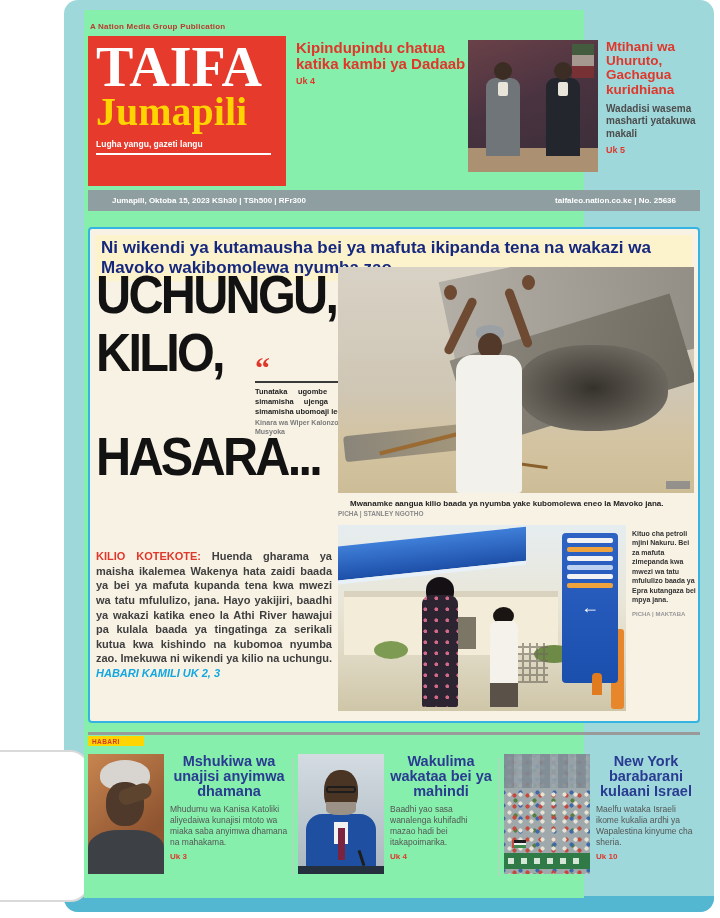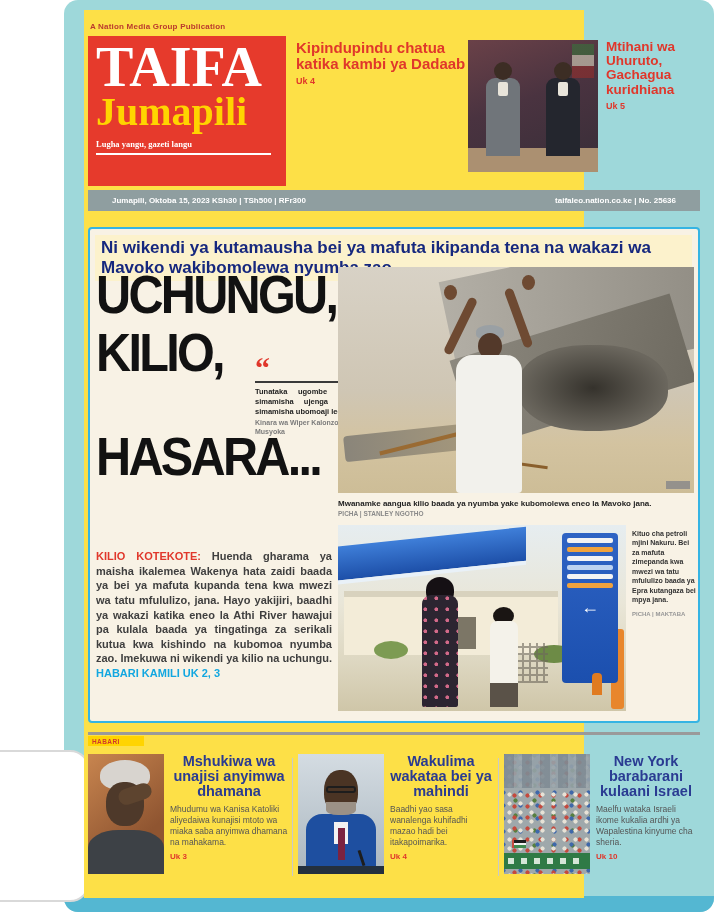--- a/index.html
+++ b/index.html
@@ -8,28 +8,28 @@
     font-family:"Liberation Sans",sans-serif;overflow:hidden;
   }
   .abs{position:absolute;}
 
   
   .frame{left:64px;top:0;width:650px;height:912px;background:#9ed8da;border-radius:14px;z-index:1;}
   .frame-bottom{left:64px;top:896px;width:650px;height:16px;background:#54b7d2;border-radius:0 0 14px 14px;z-index:1;}
   .side-card{left:-28px;top:750px;width:114px;height:148px;background:#fff;border:2px solid #d9d9d9;border-radius:20px;z-index:2;}
 
   
-  .paper{left:84px;top:10px;width:500px;height:888px;background:#fde047;z-index:3;}
+  .paper{left:84px;top:10px;width:500px;height:888px;background:#86efac;z-index:3;}
 
   .pub-note{left:6px;top:12px;font-size:8px;font-weight:bold;color:#bb3a2e;letter-spacing:.2px;}
 
   .masthead{left:4px;top:26px;width:198px;height:150px;background:#e63a2c;color:#fff;padding:4px 8px;box-sizing:border-box;}
   .mast-title{font-family:"Liberation Serif",serif;font-weight:bold;font-size:56px;line-height:.98;letter-spacing:0;}
   .mast-edition{font-family:"Liberation Serif",serif;font-weight:bold;font-size:40px;line-height:.95;color:#ffd400;margin-top:-2px;}
-  .mast-tagline{font-size:8.5px;font-weight:bold;margin-top:8px;font-family:Liberation Serif, serif;}
+  .mast-tagline{font-size:8.5px;font-weight:bold;margin-top:8px;}
   .mast-rule{height:2px;background:#fff;margin-top:4px;width:96%;}
 
   .story-mid{left:212px;top:30px;width:170px;}
   .story-right{left:522px;top:30px;width:94px;}
   .top-headline{color:#e0372b;font-weight:800;font-size:15px;line-height:1.05;}
   .story-right .top-headline{font-size:13.5px;}
   .top-body{color:#4d4d4d;font-size:10.5px;font-weight:600;line-height:1.28;margin-top:6px;}
   .story-right .top-body{font-size:10px;}
   .page-ref{color:#e0372b;font-weight:800;font-size:9px;margin-top:4px;}
 
@@ -72,21 +72,21 @@
   .arm-l{left:118px;top:28px;transform:rotate(26deg);}
   .arm-r{left:176px;top:20px;transform:rotate(-20deg);}
   .hand{width:13px;height:15px;background:#6e4a32;border-radius:50%;position:absolute;}
   .hand-l{left:106px;top:18px;}
   .hand-r{left:184px;top:8px;}
   .w-head{left:140px;top:66px;width:24px;height:26px;background:#53392a;border-radius:50%;}
   .w-cap{left:138px;top:58px;width:28px;height:14px;background:#9aa0a4;border-radius:50% 50% 30% 30%;}
   .w-torso{left:118px;top:88px;width:66px;height:138px;background:#f2f1ec;border-radius:16px 16px 4px 4px;}
   .credit-chip{bottom:4px;right:4px;width:24px;height:8px;background:#8a8a8a;opacity:.85;}
 
-  .photo-caption{left:248px;top:270px;width:358px;font-size:8px;font-weight:bold;color:#222;line-height:1.2;}
+  .photo-caption{left:260px;top:270px;width:358px;font-size:8px;font-weight:bold;color:#222;line-height:1.2;}
   .photo-credit{left:248px;top:281px;width:358px;font-size:6.5px;color:#8a8a8a;font-weight:600;}
 
   
   .photo-petrol{left:248px;top:296px;width:288px;height:186px;background:linear-gradient(180deg,#e6edf0 0%,#e9e6d8 42%,#ded8c2 72%,#cfc6a8 100%);overflow:hidden;}
   .canopy{left:-8px;top:12px;width:196px;height:34px;background:linear-gradient(#3f7fd9,#1d4fa8);transform:skewY(-6deg);border-bottom:4px solid #e9f1f8;}
   .building{left:6px;top:66px;width:214px;height:58px;background:#f3ecd8;border-top:6px solid #d8d2be;}
   .bdoor{left:120px;top:92px;width:18px;height:32px;background:#7c7666;}
   .bush{background:#7d9b53;border-radius:50%;position:absolute;}
   .bush1{left:36px;top:116px;width:34px;height:18px;}
   .bush2{left:196px;top:120px;width:40px;height:18px;background:#6d8b46;}
@@ -103,21 +103,21 @@
   .sr-c{background:#bcd2f0;}
   .sign-arrow{color:#fff;font-size:18px;font-weight:bold;text-align:center;margin-top:10px;line-height:1;}
   .pillar{right:2px;top:104px;width:13px;height:80px;background:#e8862c;border-radius:3px;}
   .worker{right:24px;top:148px;width:10px;height:22px;background:#e07b20;border-radius:4px 4px 0 0;}
 
   .side-caption{left:542px;top:300px;width:64px;font-size:7px;font-weight:bold;color:#333;line-height:1.35;}
   .side-credit{font-size:6px;color:#979797;margin-top:5px;font-weight:600;}
 
   .lead{left:6px;top:320px;width:236px;font-size:11px;line-height:1.33;color:#3f3f3f;font-weight:600;text-align:justify;}
   .lead-label{color:#e0372b;font-weight:800;}
-  .lead-ref{color:#12a7e0;font-weight:800;}
+  .lead-ref{color:#12a7e0;font-weight:800;font-style:italic;}
 
   
   .bottom-rule{left:4px;top:722px;width:612px;height:2.5px;background:#9a9a9a;}
   .section-tag{left:4px;top:726px;width:56px;height:10px;background:#ffd400;color:#d1372b;font-size:6.5px;font-weight:900;display:flex;align-items:center;padding-left:4px;box-sizing:border-box;letter-spacing:.4px;}
 
   .teaser{top:744px;height:128px;display:flex;gap:6px;}
   .teaser-1{left:4px;width:200px;}
   .teaser-2{left:214px;width:194px;}
   .teaser-3{left:420px;width:192px;}
   .t-photo{flex:0 0 auto;position:relative;overflow:hidden;}
@@ -190,20 +190,21 @@
       <div class="man-shirt"></div>
     </div>
     <div class="abs man man-right">
       <div class="man-head"></div>
       <div class="man-shirt"></div>
     </div>
   </div>
 
   <div class="abs story-right">
     <div class="top-headline">Mtihani wa Uhuruto, Gachagua kuridhiana</div>
+    <div class="top-body">Wadadisi wasema masharti yatakuwa makali</div>
     <div class="page-ref">Uk 5</div>
   </div>
 
   <div class="abs datebar">
     <span>Jumapili, Oktoba 15, 2023 KSh30 | TSh500 | RFr300</span>
     <span>taifaleo.nation.co.ke | No. 25636</span>
   </div>
 
   <div class="abs main-box">
     <div class="abs kicker">Ni wikendi ya kutamausha bei ya mafuta ikipanda tena na wakazi wa Mavoko wakibomolewa nyumba zao</div>

